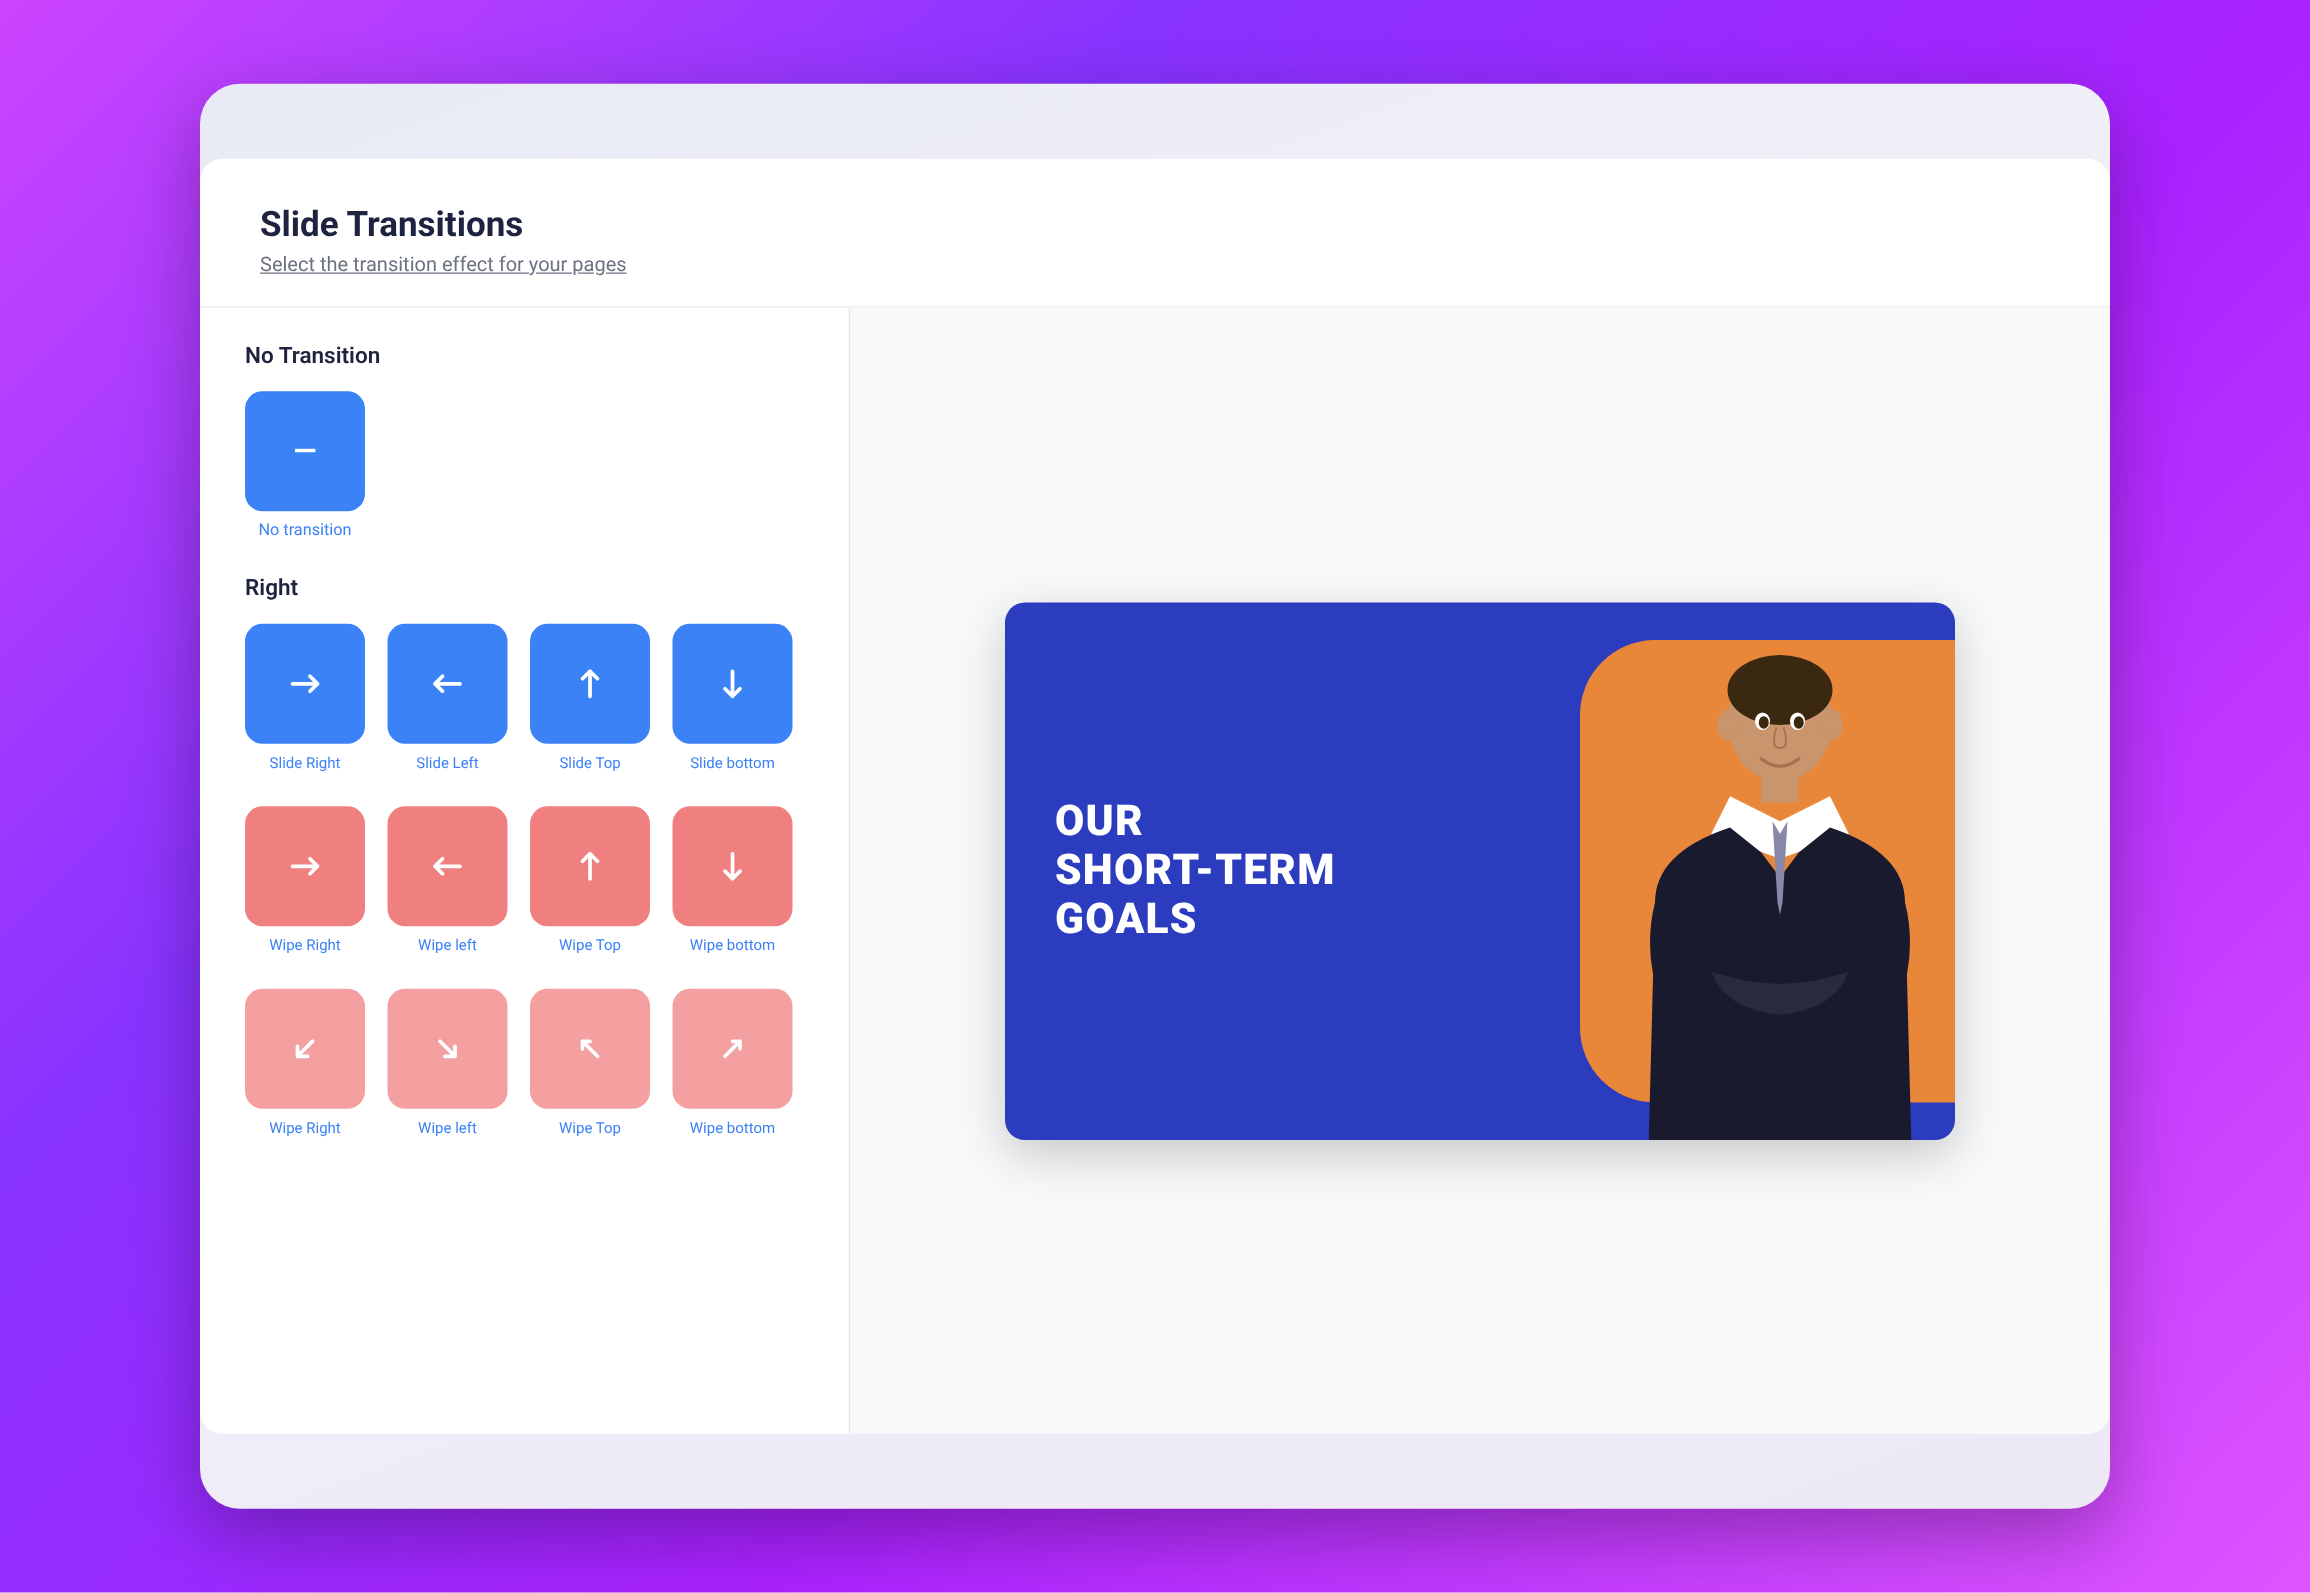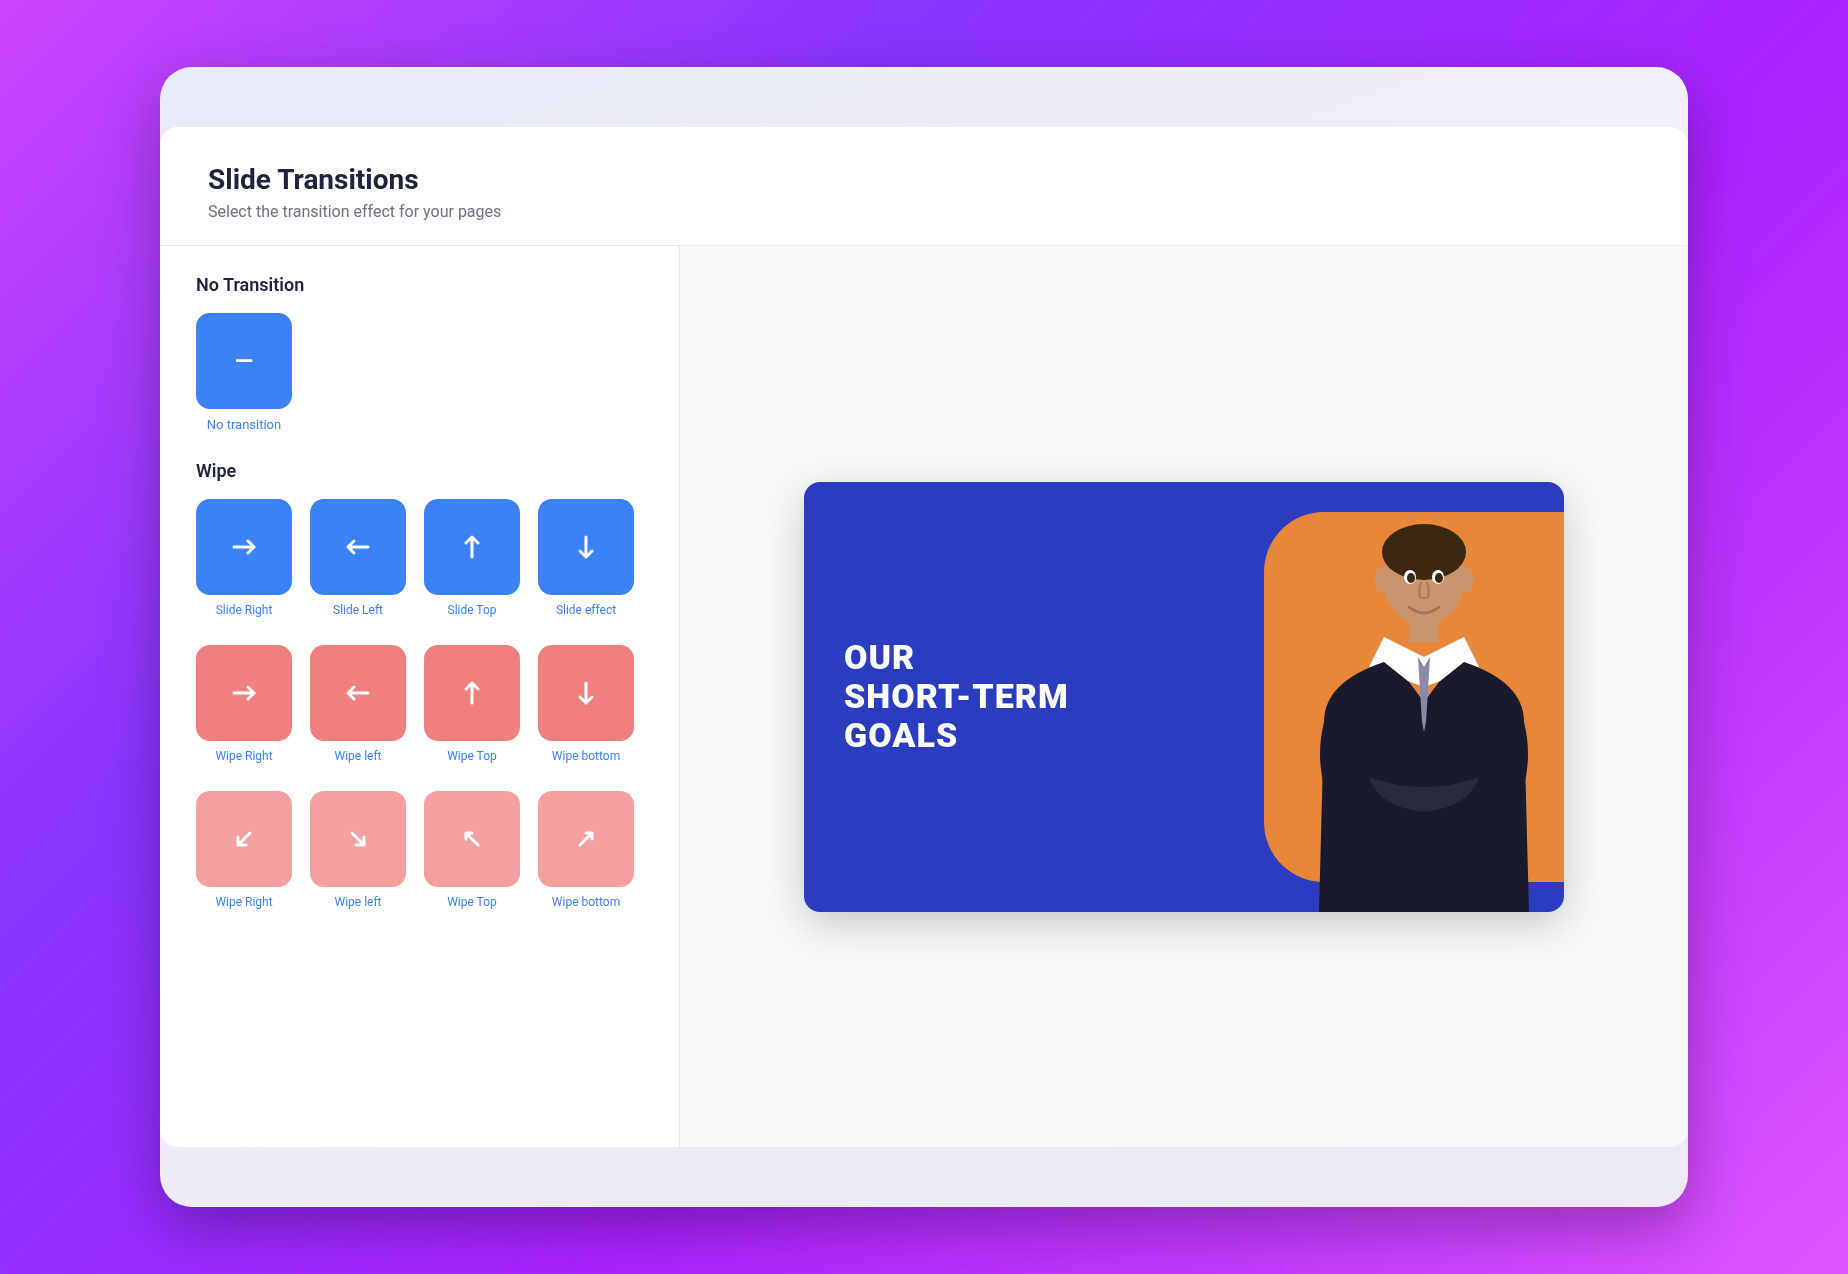--- a/index.html
+++ b/index.html
@@ -45,20 +45,21 @@
       font-size: 28px;
       font-weight: 700;
       color: #1e2340;
       margin-bottom: 6px;
     }
 
     .header-subtitle {
       font-size: 16px;
       color: #6b7280;
       font-weight: 400;
+      text-decoration: underline;
     }
 
     .content {
       display: flex;
       flex: 1;
       overflow: hidden;
       justify-content: space-between;
     }
 
     .left-panel {
@@ -237,21 +238,21 @@
         <div class="section-label">No Transition</div>
         <div class="transition-grid">
           <div class="transition-item">
             <div class="no-transition-btn btn-blue">
               <span class="arrow-icon">—</span>
             </div>
             <span class="no-transition-label">No transition</span>
           </div>
         </div>
 
-        <div class="section-label">Wipe</div>
+        <div class="section-label">Right</div>
         <div class="transition-grid">
 
           <div class="transition-item">
             <div class="transition-btn btn-blue">
               <svg class="arrow" viewBox="0 0 32 32" fill="none">
                 <path d="M6 16h20M20 10l6 6-6 6" stroke="white" stroke-width="3" stroke-linecap="round" stroke-linejoin="round"></path>
               </svg>
             </div>
             <span class="transition-label">Slide Right</span>
           </div>
@@ -273,21 +274,21 @@
             </div>
             <span class="transition-label">Slide Top</span>
           </div>
 
           <div class="transition-item">
             <div class="transition-btn btn-blue">
               <svg class="arrow" viewBox="0 0 32 32" fill="none">
                 <path d="M16 6v20M10 20l6 6 6-6" stroke="white" stroke-width="3" stroke-linecap="round" stroke-linejoin="round"></path>
               </svg>
             </div>
-            <span class="transition-label">Slide effect</span>
+            <span class="transition-label">Slide bottom</span>
           </div>
 
         </div>
 
         <div class="transition-grid">
 
           <div class="transition-item">
             <div class="transition-btn btn-salmon">
               <svg class="arrow" viewBox="0 0 32 32" fill="none">
                 <path d="M6 16h20M20 10l6 6-6 6" stroke="white" stroke-width="3" stroke-linecap="round" stroke-linejoin="round"></path>

